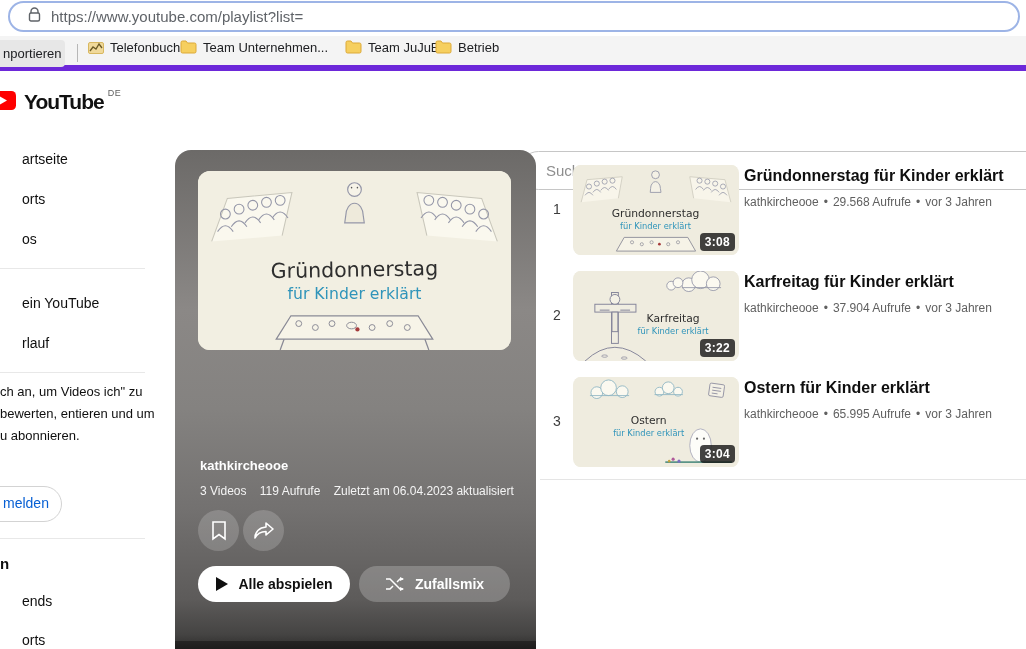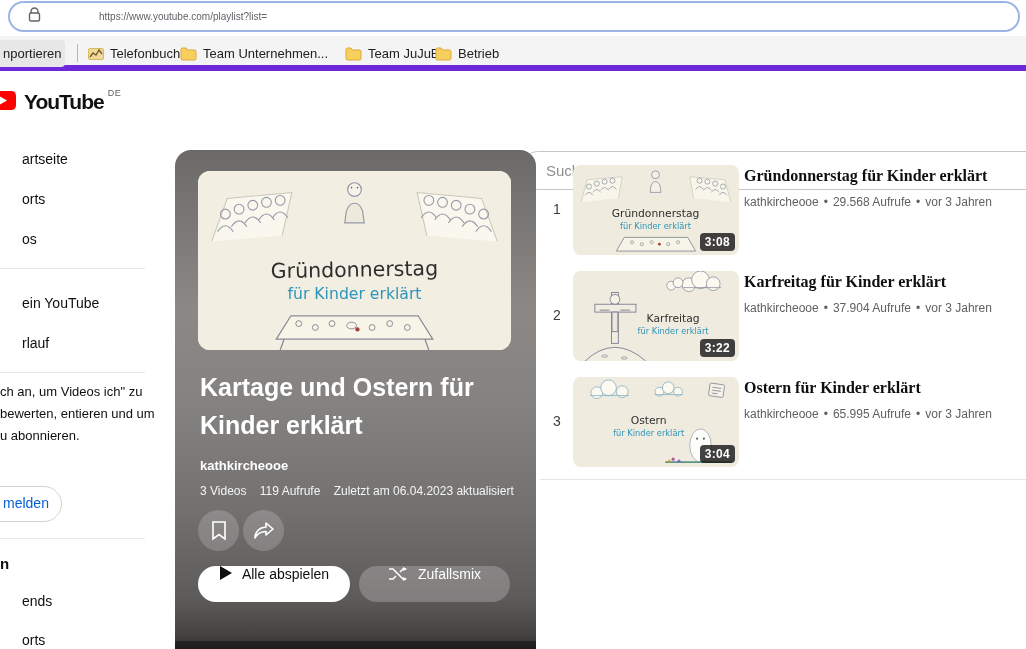--- a/index.html
+++ b/index.html
@@ -3,28 +3,28 @@
 <meta charset="utf-8">
 <style>
   html,body{margin:0;padding:0;background:#fff;}
   #screen{position:relative;width:1026px;height:649px;overflow:hidden;background:#fff;
           font-family:"Liberation Sans",sans-serif;-webkit-font-smoothing:antialiased;}
   
   .addr-row{position:absolute;left:0;top:0;width:1026px;height:36px;background:#fff;}
   .addr-pill{position:absolute;left:8px;top:1px;width:1012px;height:31px;border:2px solid #9db4e6;
              border-radius:17px;background:#fff;display:flex;align-items:center;box-sizing:border-box;}
   .lock{margin-left:18px;margin-right:10px;display:inline-block;}
-  .url-text{font-size:10px;color:#5f6368;white-space:nowrap;display:flex;align-items:center;margin-left:48px;}
+  .url-text{font-size:15px;color:#5f6368;white-space:nowrap;display:flex;align-items:center;}
   .url-sel{display:inline-block;background:#2a6ad0;color:#fff;letter-spacing:0.4px;
            border:3px solid #e01212;padding:3px 8px 3px 2px;margin-left:1px;}
   .bm-bar{position:absolute;left:0;top:36px;width:1026px;height:35px;background:#f4f4f4;border-bottom:6px solid #6d28d9;box-sizing:border-box;}
   .bm-import{position:absolute;left:-30px;top:4px;width:95px;height:27px;background:#e7e7e7;border-radius:4px;
              color:#202124;font-size:13px;line-height:27px;padding-left:33px;box-sizing:border-box;}
   .bm-sep{position:absolute;left:77px;top:8px;width:1px;height:18px;background:#b7b7b7;}
-  .bm-item{position:absolute;top:4px;height:27px;display:flex;align-items:center;gap:6px;color:#202124;font-size:13px;}
+  .bm-item{position:absolute;top:4px;height:27px;display:flex;align-items:flex-start;gap:6px;color:#202124;font-size:13px;}
   .bm-item svg{flex:0 0 auto;}
   
   .yt-header{position:absolute;left:0;top:72px;width:1026px;height:56px;background:#fff;}
   .yt-logo{position:absolute;left:-11px;top:19px;display:flex;align-items:flex-start;}
   .yt-word{font-size:21px;font-weight:700;letter-spacing:-1px;color:#111;line-height:21px;margin-left:8px;}
   .yt-de{font-size:9px;color:#606060;margin-left:4px;margin-top:-3px;letter-spacing:0.5px;}
   .search-pill{position:absolute;left:519px;top:79px;width:540px;height:39px;border:1px solid #c6c6c6;
                border-radius:20px;box-sizing:border-box;background:#fff;}
   .search-pill input{border:none;outline:none;background:transparent;width:480px;height:35px;margin-left:24px;
                font-size:15px;color:#111;font-family:"Liberation Sans",sans-serif;}
@@ -40,32 +40,32 @@
   
   .panel{position:absolute;left:175px;top:150px;width:361px;height:499px;border-radius:16px 16px 0 0;
          background:linear-gradient(180deg,#6c6a68 0%,#8b8886 32%,#848280 52%,#737170 72%,#5d5b5a 90%,#454443 97%,#2e2d2c 100%);}
   .hero-thumb{position:absolute;left:23px;top:21px;width:313px;height:179px;border-radius:12px;overflow:hidden;background:#f2efe2;}
   .pl-title{position:absolute;left:25px;top:218px;width:320px;font-size:25px;line-height:38px;font-weight:700;color:#fff;}
   .pl-channel{position:absolute;left:25px;top:308px;font-size:13px;font-weight:700;color:#fff;}
   .pl-meta{position:absolute;left:25px;top:334px;font-size:12px;color:rgba(255,255,255,0.92);white-space:nowrap;}
   .pl-meta span{margin-right:10px;}
   .circ-btn{position:absolute;top:360px;width:41px;height:41px;border-radius:50%;background:rgba(255,255,255,0.18);
             display:flex;align-items:center;justify-content:center;}
-  .pill-btn{position:absolute;top:416px;height:36px;border-radius:18px;display:flex;align-items:flex-start;
-            justify-content:center;gap:10px;font-size:14px;font-weight:400;box-sizing:border-box;}
+  .pill-btn{position:absolute;top:416px;height:36px;border-radius:18px;display:flex;align-items:center;
+            justify-content:center;gap:10px;font-size:14px;font-weight:700;box-sizing:border-box;}
   .btn-play{left:23px;width:152px;background:#fff;color:#0f0f0f;}
   .btn-shuffle{left:184px;width:151px;background:rgba(255,255,255,0.22);color:#fff;}
   .panel-bottom{position:absolute;left:0;bottom:0;width:100%;height:8px;background:rgba(0,0,0,0.35);}
   
   .video-row{position:absolute;left:540px;width:486px;height:92px;}
   .row-index{position:absolute;left:13px;top:36px;font-size:14px;color:#3c3c3c;}
   .row-thumb{position:absolute;left:33px;top:0;width:166px;height:90px;border-radius:8px;overflow:hidden;background:#efecdf;}
   .duration{position:absolute;right:4px;bottom:4px;background:rgba(20,20,20,0.8);color:#fff;font-size:12px;
             font-weight:700;padding:2px 5px;border-radius:4px;letter-spacing:0.3px;}
-  .row-title{position:absolute;left:204px;top:2px;font-size:16px;font-weight:700;color:#0f0f0f;white-space:nowrap;font-family:Liberation Serif, serif;}
+  .row-title{position:absolute;left:204px;top:2px;font-size:16px;font-weight:700;color:#0f0f0f;white-space:nowrap;}
   .row-meta{position:absolute;left:204px;top:30px;font-size:12px;color:#606060;white-space:nowrap;}
   .dotsep::before{content:"•";margin:0 5px;color:#606060;}
   .list-divider{position:absolute;left:540px;top:479px;width:486px;height:1px;background:#e5e5e5;}
   .thumb-handtitle{font-family:"DejaVu Sans",sans-serif;}
 </style>
 </head>
 <body>
 
 <div id="screen">
 
@@ -195,24 +195,20 @@
             <circle cx="178" cy="160" r="3"></circle>
               <circle cx="196" cy="156" r="3"></circle>
               <circle cx="214" cy="160" r="3"></circle>
             <ellipse cx="157" cy="158" rx="5" ry="3.4"></ellipse>
           </g>
           <circle cx="163" cy="162" r="2.2" fill="#a53b3b" stroke="none"></circle>
         </g>
         <text class="thumb-handtitle" x="160" y="108" text-anchor="middle" font-size="21" fill="#2e2e2e" transform="rotate(-1 160 108)">Gründonnerstag</text>
         <text class="thumb-handtitle" x="160" y="131" text-anchor="middle" font-size="16" fill="#2f94ba">für Kinder erklärt</text>
       </svg>
-    </div>
-    <div class="pl-title">
-      <span>Kartage und Ostern für</span><br>
-      <span>Kinder erklärt</span>
     </div>
     <div class="pl-channel">kathkircheooe</div>
     <div class="pl-meta">
       <span>3 Videos</span>
       <span>119 Aufrufe</span>
       <span>Zuletzt am 06.04.2023 aktualisiert</span>
     </div>
     <div class="circ-btn" style="left:23px">
       <svg width="18" height="20" viewBox="0 0 18 20">
           <path d="M3 1h12v17l-6-4.5L3 18z" fill="none" stroke="#fff" stroke-width="1.6"></path>

